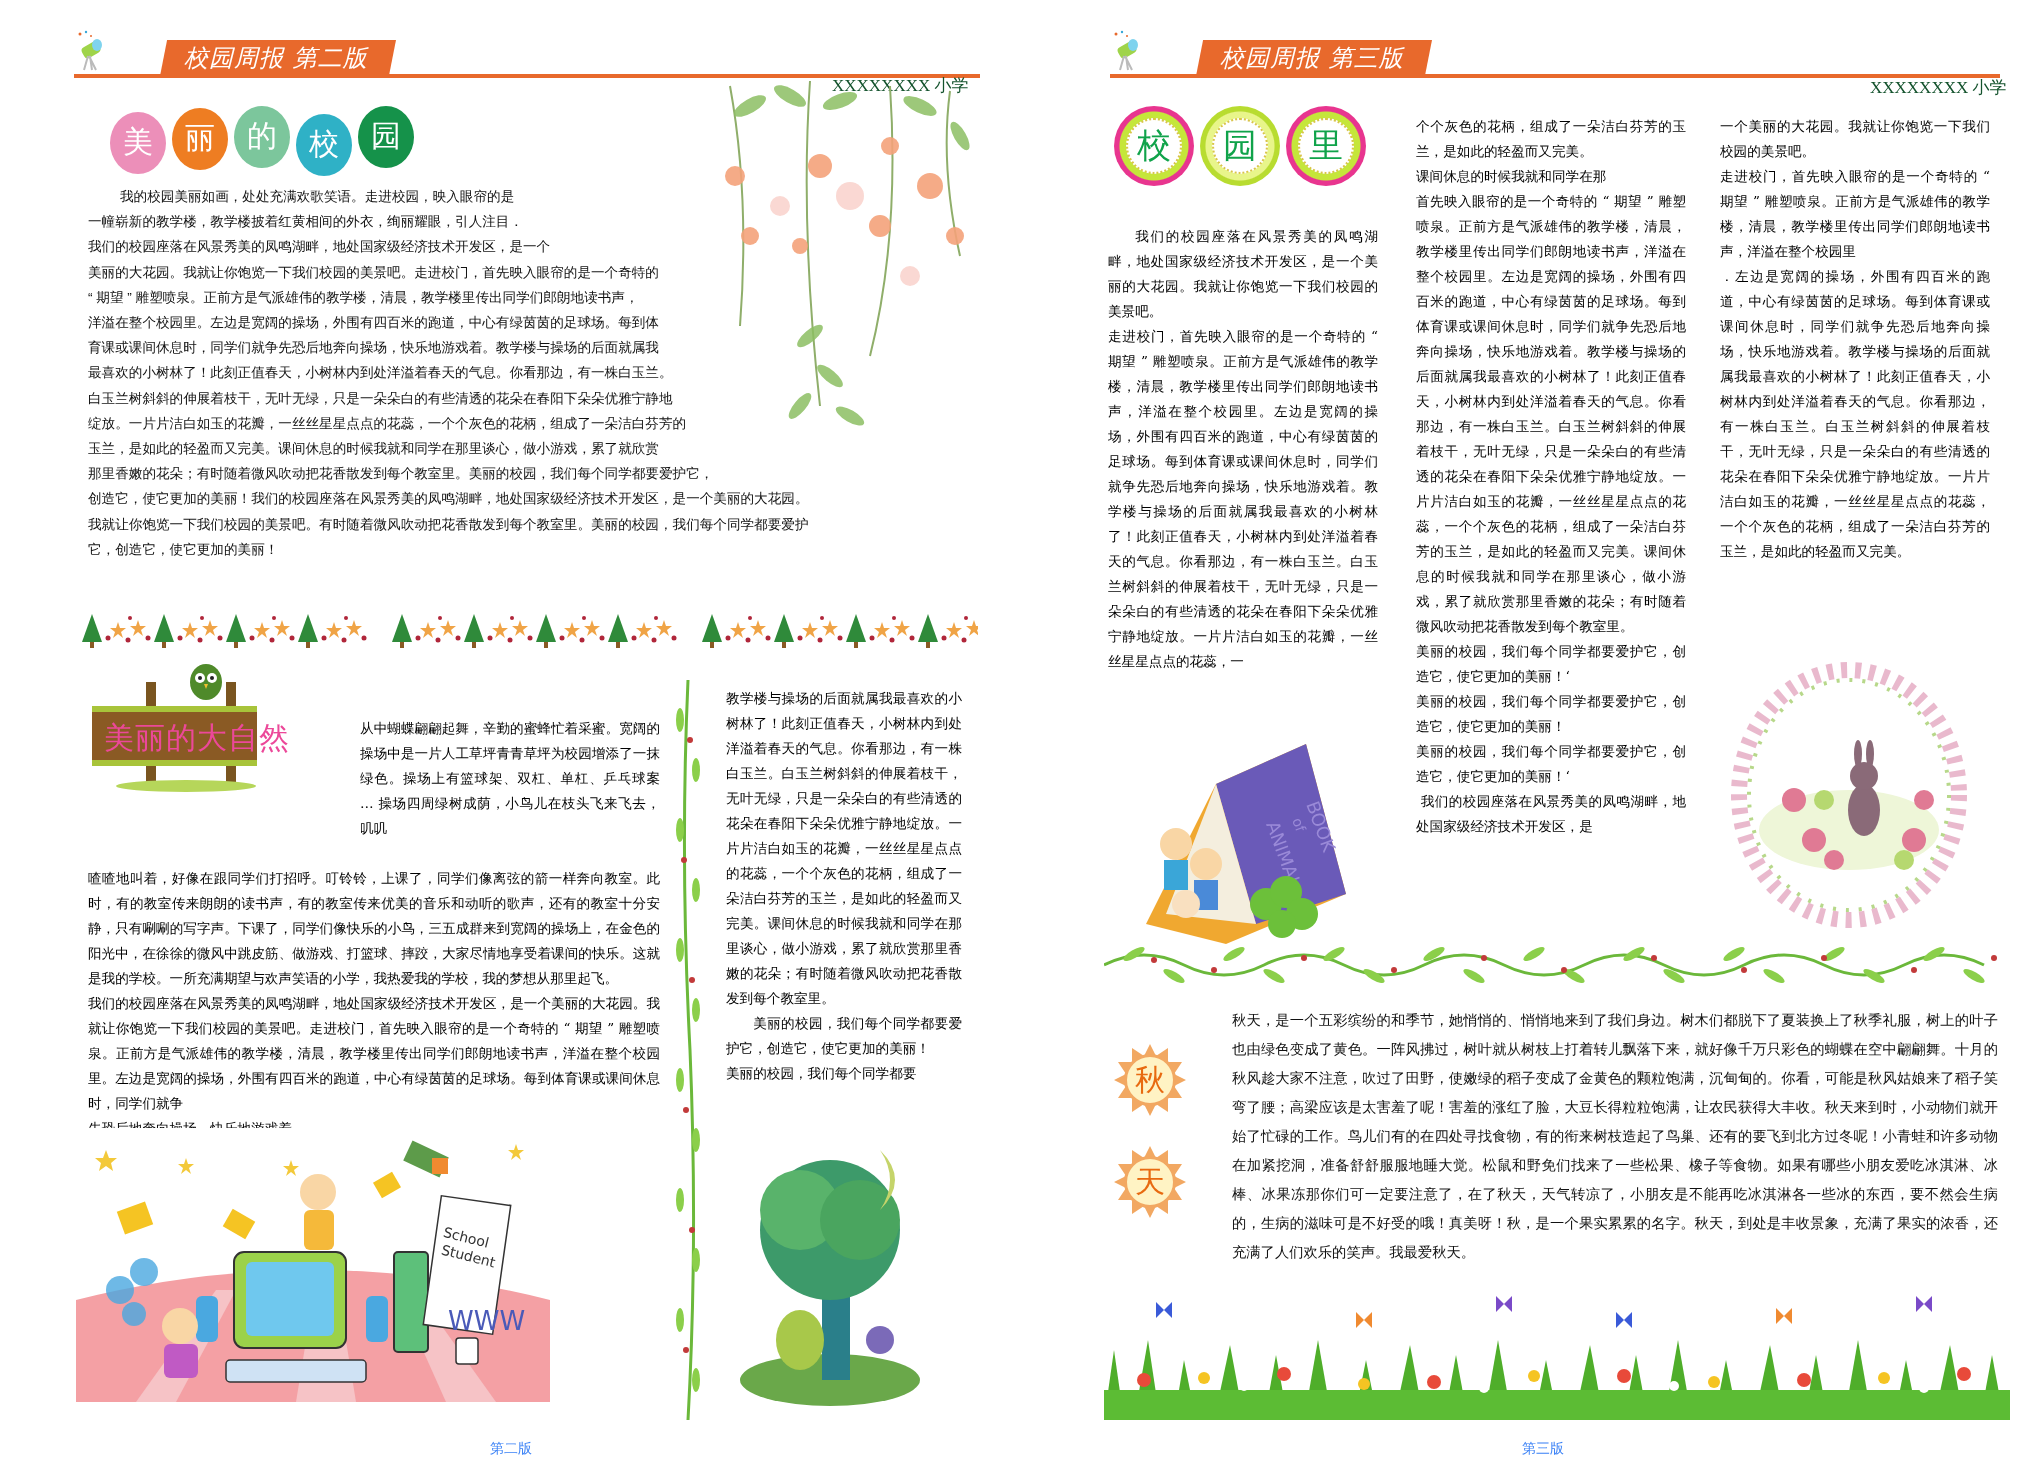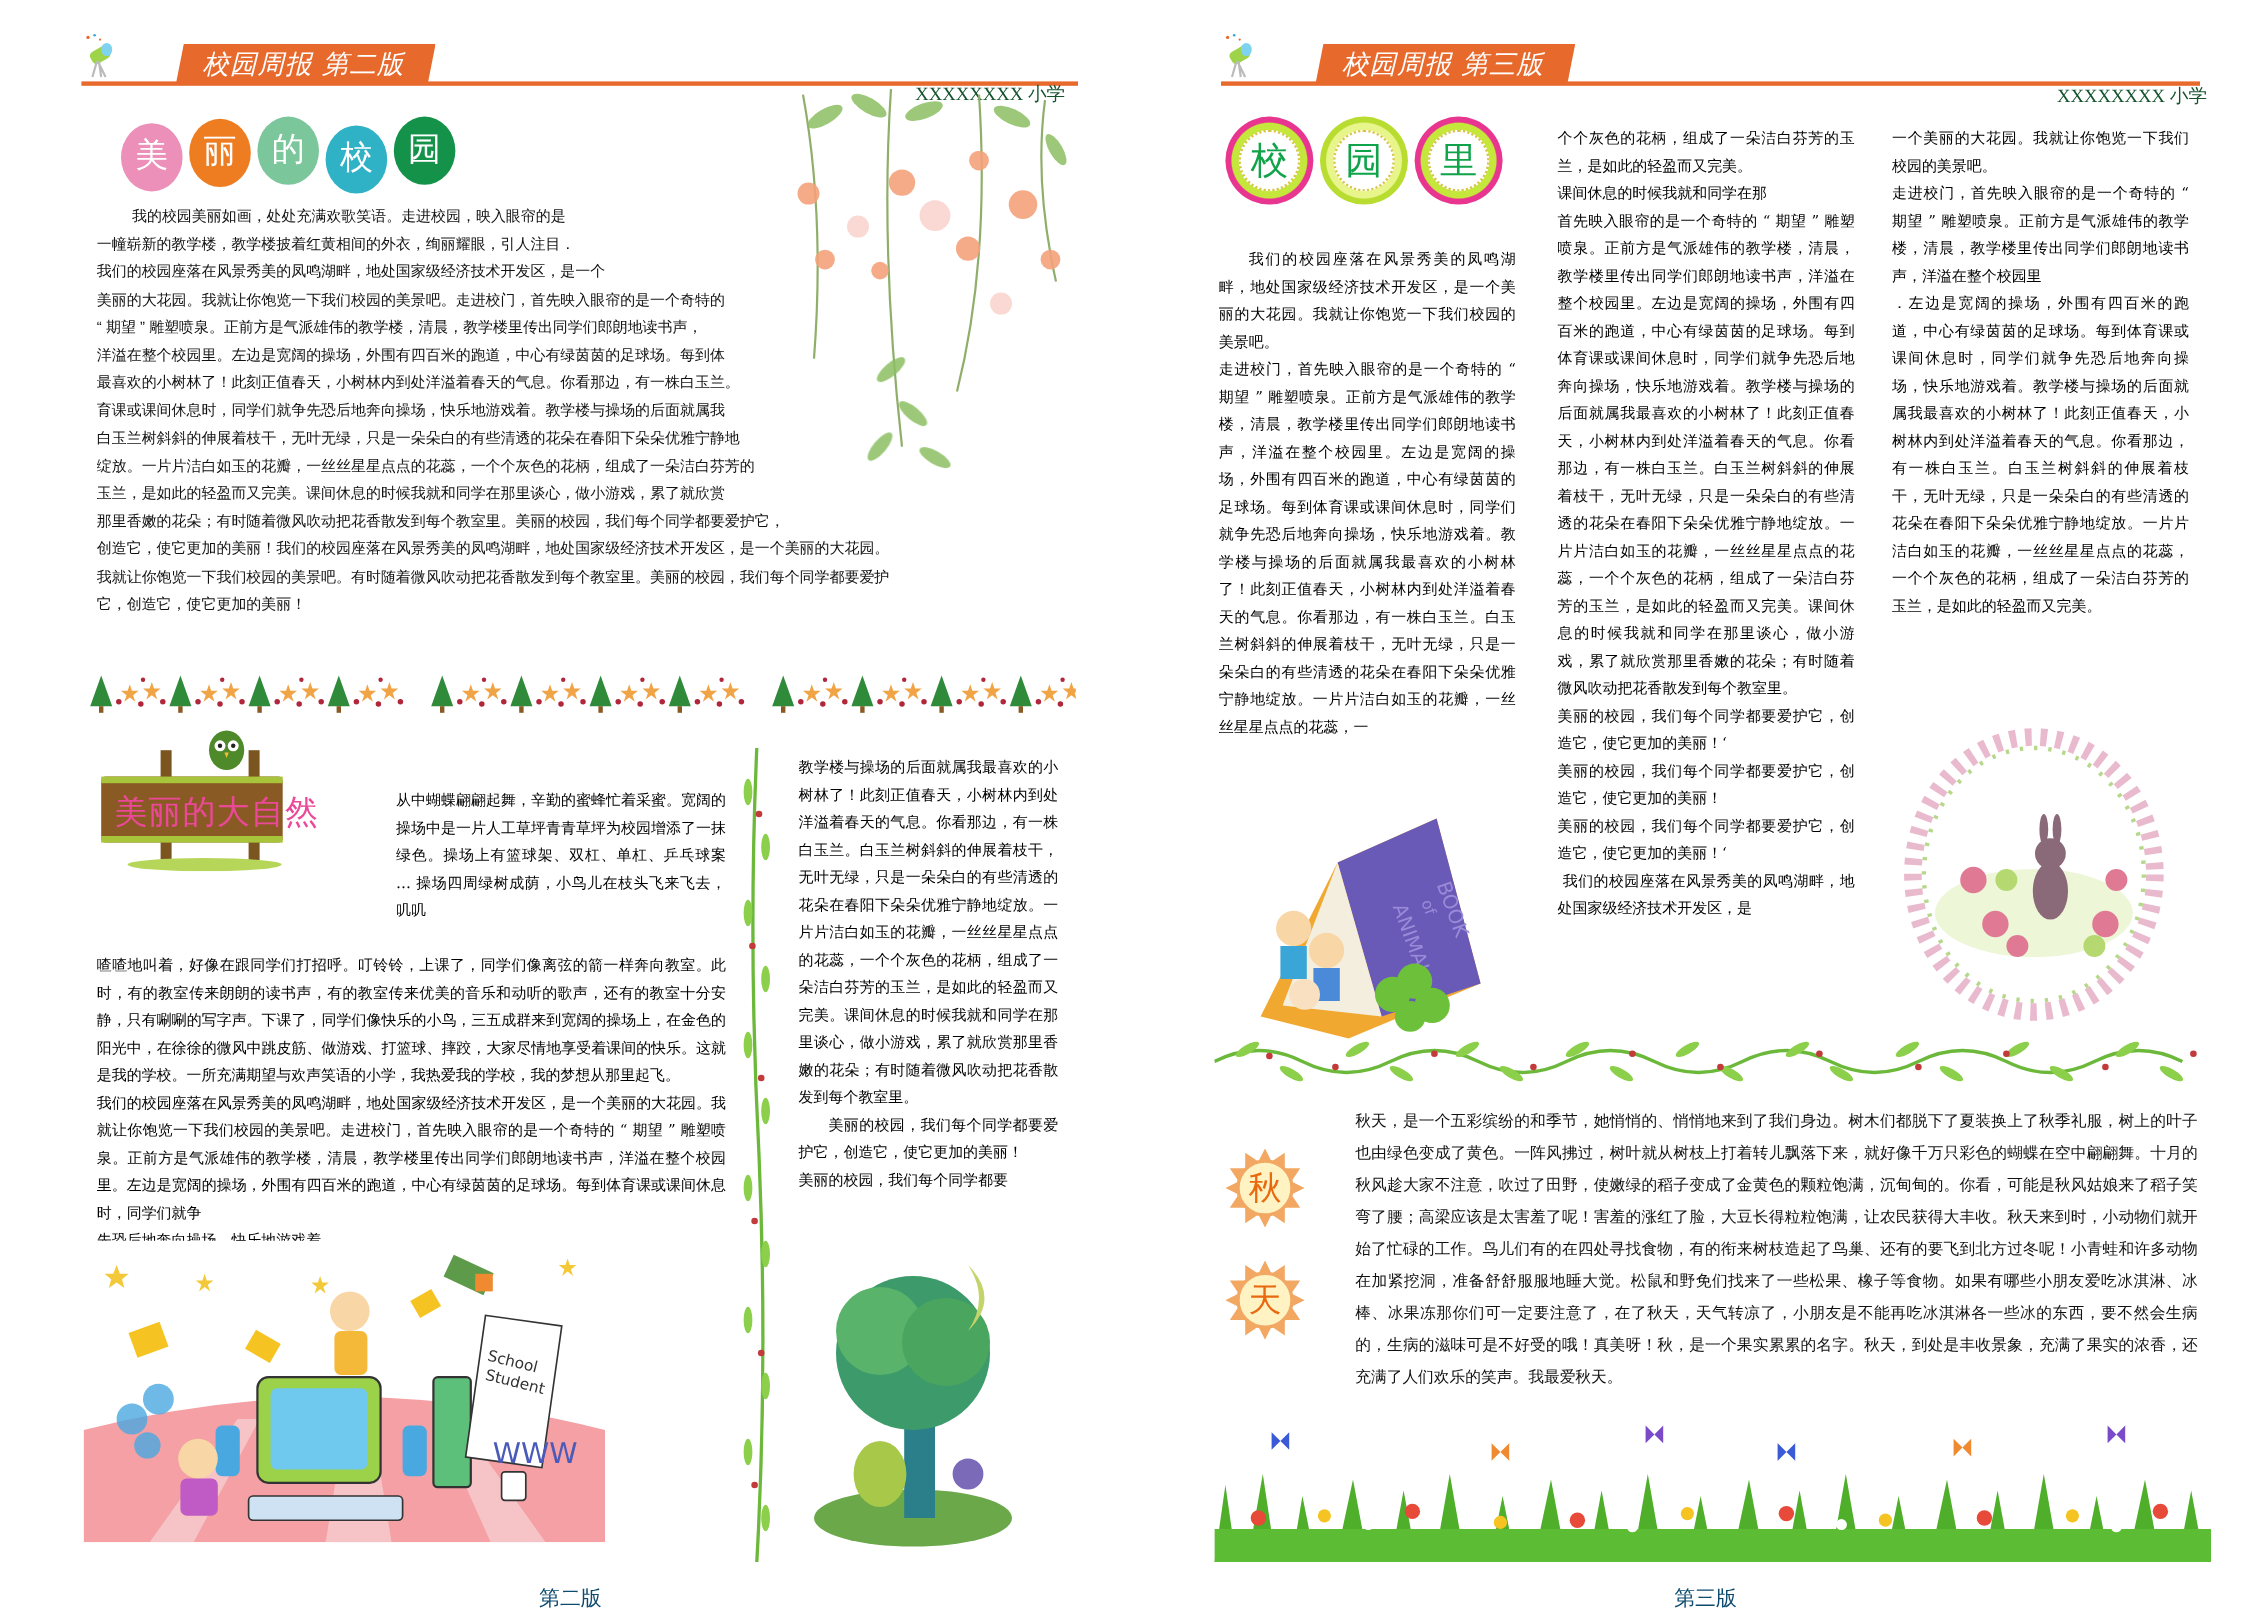--- a/index.html
+++ b/index.html
@@ -25,21 +25,21 @@
 
   
   .scallop { position: absolute; width: 80px; height: 80px; border-radius: 50%; display: flex; align-items: center; justify-content: center; }
   .scallop .inner { width: 56px; height: 56px; border-radius: 50%; background: #fff; color: #10a34a; font-size: 34px; display: flex; align-items: center; justify-content: center; border: 2px dotted #d9c44a; }
 
   
   .sun { position: absolute; width: 72px; height: 72px; }
   .sun .core { position: absolute; left: 10px; top: 10px; width: 52px; height: 52px; border-radius: 50%; background: #fff3c4; border: 3px solid #f2a862; color: #e86a10; font-size: 30px; display: flex; align-items: center; justify-content: center; }
 
   .sign { position: absolute; }
-  .footer-label { position: absolute; font-family: "DejaVu Serif", serif; font-size: 19px; color: #0c4a6e; }
+  .footer-label { position: absolute; font-family: "DejaVu Serif", serif; font-size: 14px; color: #3b82f6; }
 </style>
 </head>
 <body>
 
 <div class="abs" style="left:0;top:0;width:1020px;height:1473px;">
 
   <svg class="telescope" style="left:74px;top:30px;" viewBox="0 0 34 42">
     <circle cx="6" cy="4" r="1.5" fill="#e8692c"></circle>
       <circle cx="12" cy="2" r="1.2" fill="#39a7d8"></circle>
       <circle cx="17" cy="6" r="1" fill="#e8692c"></circle>
@@ -96,22 +96,22 @@
       </g>
   </svg>
 
   <div class="abs txt-sans" style="left:88px;top:184px;width:880px;">
     <div class="para" style="padding-left:32px;">我的校园美丽如画，处处充满欢歌笑语。走进校园，映入眼帘的是</div>
     <div class="para">一幢崭新的教学楼，教学楼披着红黄相间的外衣，绚丽耀眼，引人注目．</div>
     <div class="para">我们的校园座落在风景秀美的凤鸣湖畔，地处国家级经济技术开发区，是一个</div>
     <div class="para">美丽的大花园。我就让你饱览一下我们校园的美景吧。走进校门，首先映入眼帘的是一个奇特的</div>
     <div class="para">“ 期望 ” 雕塑喷泉。正前方是气派雄伟的教学楼，清晨，教学楼里传出同学们郎朗地读书声，</div>
     <div class="para">洋溢在整个校园里。左边是宽阔的操场，外围有四百米的跑道，中心有绿茵茵的足球场。每到体</div>
+    <div class="para">育课或课间休息时，同学们就争先恐后地奔向操场，快乐地游戏着。教学楼与操场的后面就属我</div>
     <div class="para">最喜欢的小树林了！此刻正值春天，小树林内到处洋溢着春天的气息。你看那边，有一株白玉兰。</div>
-    <div class="para">育课或课间休息时，同学们就争先恐后地奔向操场，快乐地游戏着。教学楼与操场的后面就属我</div>
     <div class="para">白玉兰树斜斜的伸展着枝干，无叶无绿，只是一朵朵白的有些清透的花朵在春阳下朵朵优雅宁静地</div>
     <div class="para">绽放。一片片洁白如玉的花瓣，一丝丝星星点点的花蕊，一个个灰色的花柄，组成了一朵洁白芬芳的</div>
     <div class="para">玉兰，是如此的轻盈而又完美。课间休息的时候我就和同学在那里谈心，做小游戏，累了就欣赏</div>
     <div class="para">那里香嫩的花朵；有时随着微风吹动把花香散发到每个教室里。美丽的校园，我们每个同学都要爱护它，</div>
     <div class="para">创造它，使它更加的美丽！我们的校园座落在风景秀美的凤鸣湖畔，地处国家级经济技术开发区，是一个美丽的大花园。</div>
     <div class="para">我就让你饱览一下我们校园的美景吧。有时随着微风吹动把花香散发到每个教室里。美丽的校园，我们每个同学都要爱护</div>
     <div class="para">它，创造它，使它更加的美丽！</div>
   </div>
 
   <svg class="abs" style="left:78px;top:612px;width:900px;height:40px;" viewBox="0 0 900 40">

